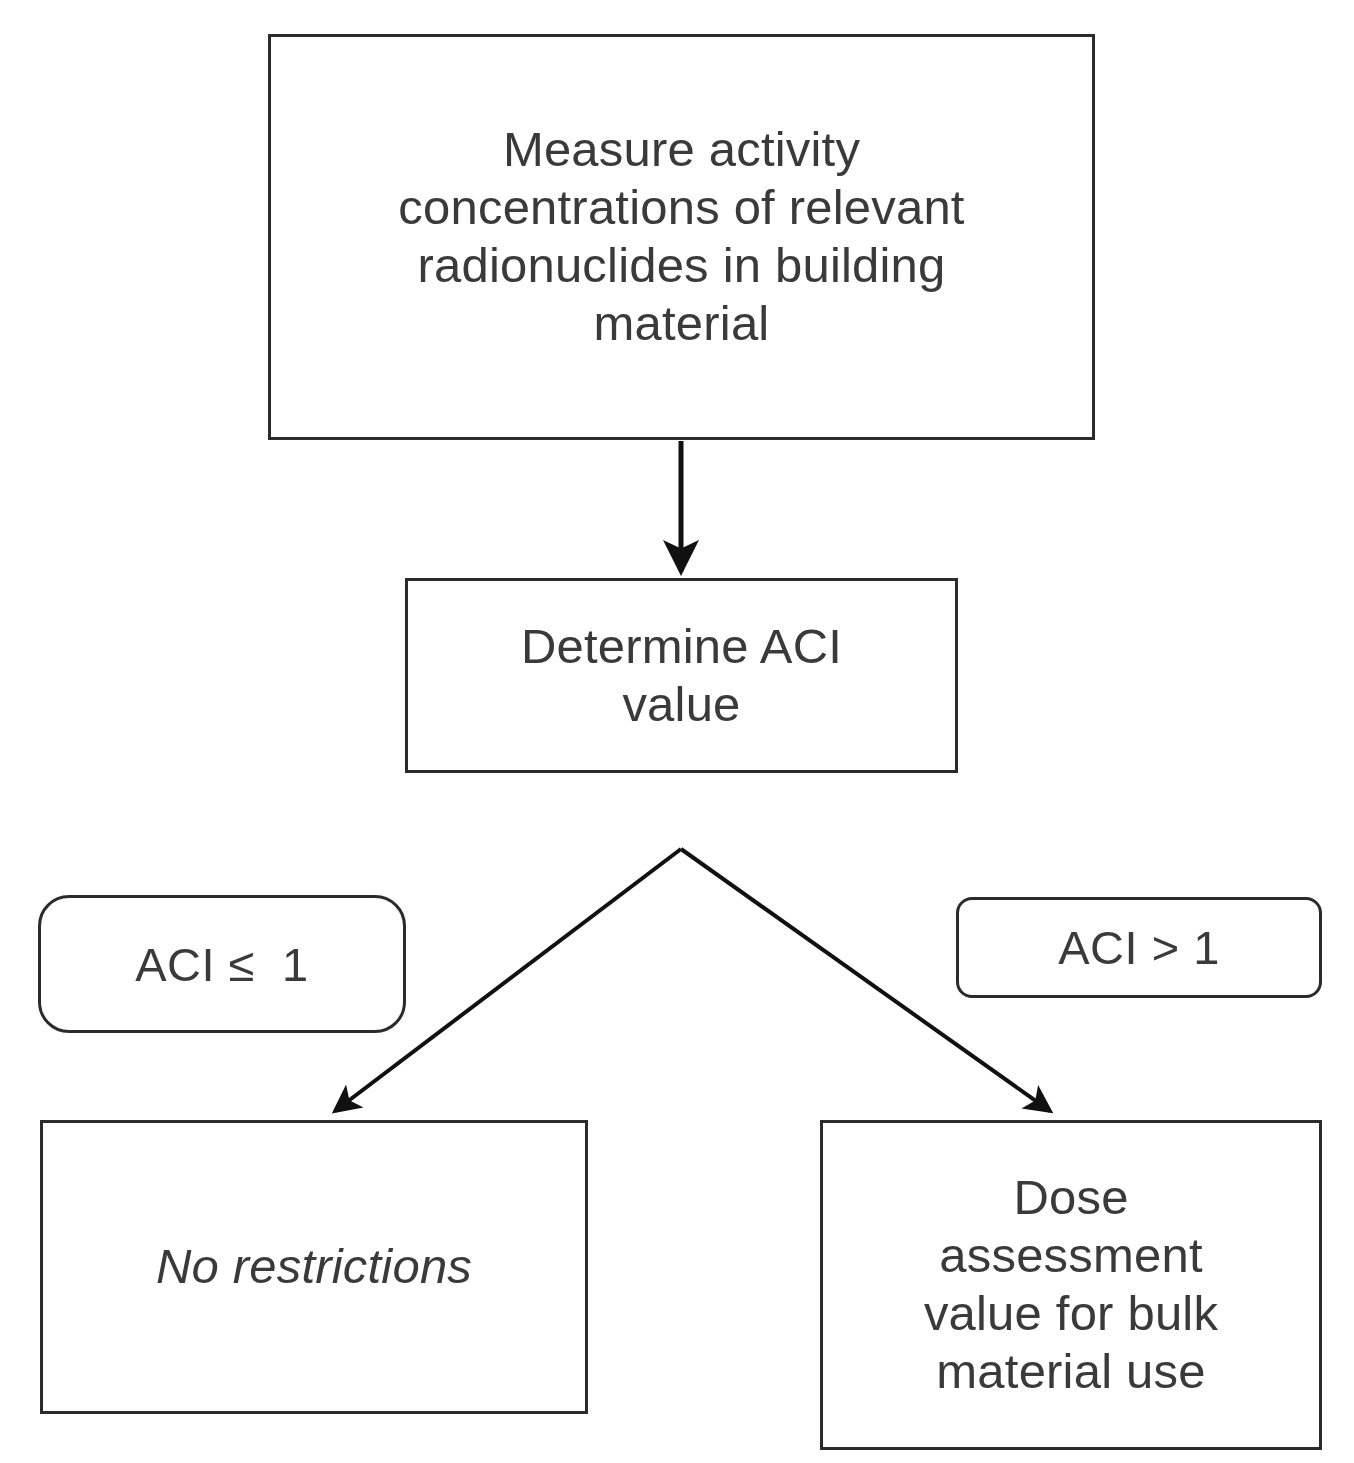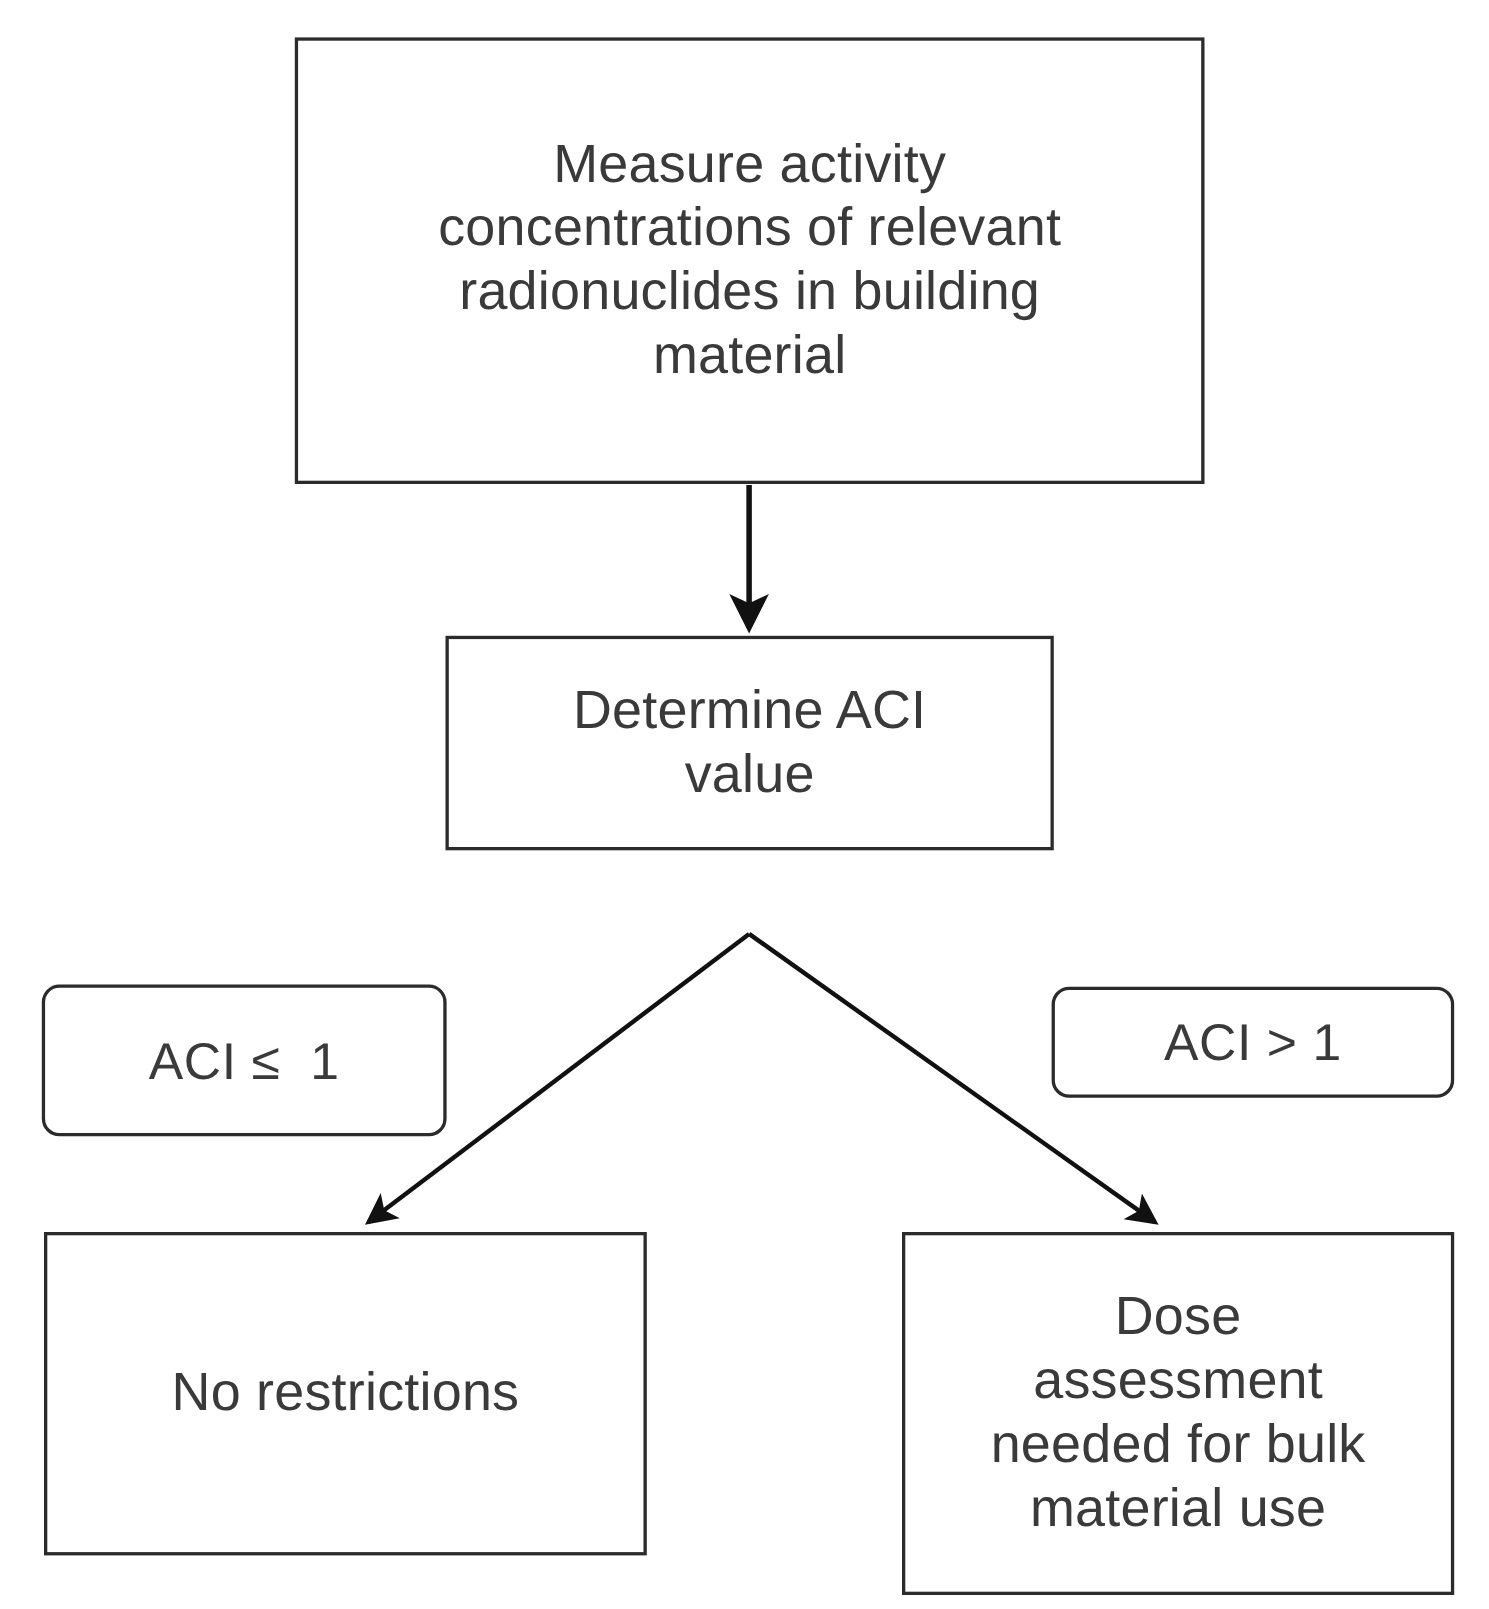--- a/index.html
+++ b/index.html
@@ -43,20 +43,21 @@
   }
   #node-determine {
     left: 405px;  top: 578px;
     width: 553px; height: 195px;
     font-size: 49px;
   }
   #node-no-restrictions {
     left: 40px;   top: 1120px;
     width: 548px; height: 294px;
     font-size: 49px;
+    font-style: italic;
   }
   #node-dose-assessment {
     left: 820px;  top: 1120px;
     width: 502px; height: 330px;
     font-size: 49px;
   }
   .label-node {
     position: absolute;
     box-sizing: border-box;
     border: 3px solid #2b2b2b;
@@ -66,21 +67,21 @@
     align-items: center;
     justify-content: center;
     text-align: center;
     color: #3a3a3a;
     font-size: 47px;
     letter-spacing: 0.5px;
     white-space: pre;
   }
   #label-aci-le {
     left: 38px;  top: 895px;
-    width: 368px; height: 138px;
+    width: 368px; height: 138px; border-radius: 31px;
   }
   #label-aci-gt {
     left: 956px; top: 897px;
     width: 366px; height: 101px;
   }
   #edges {
     position: absolute;
     left: 0; top: 0;
     width: 1354px;
     height: 1463px;
@@ -122,17 +123,17 @@
 
   <div class="label-node" id="label-aci-gt">ACI &gt; 1</div>
 
   <div class="node" id="node-no-restrictions">
     <span class="txt">No restrictions</span>
   </div>
 
   <div class="node" id="node-dose-assessment">
     <span class="txt">Dose
 assessment
-needed for bulk
+value for bulk
 material use</span>
   </div>
 
 </div>
 
 </body></html>

